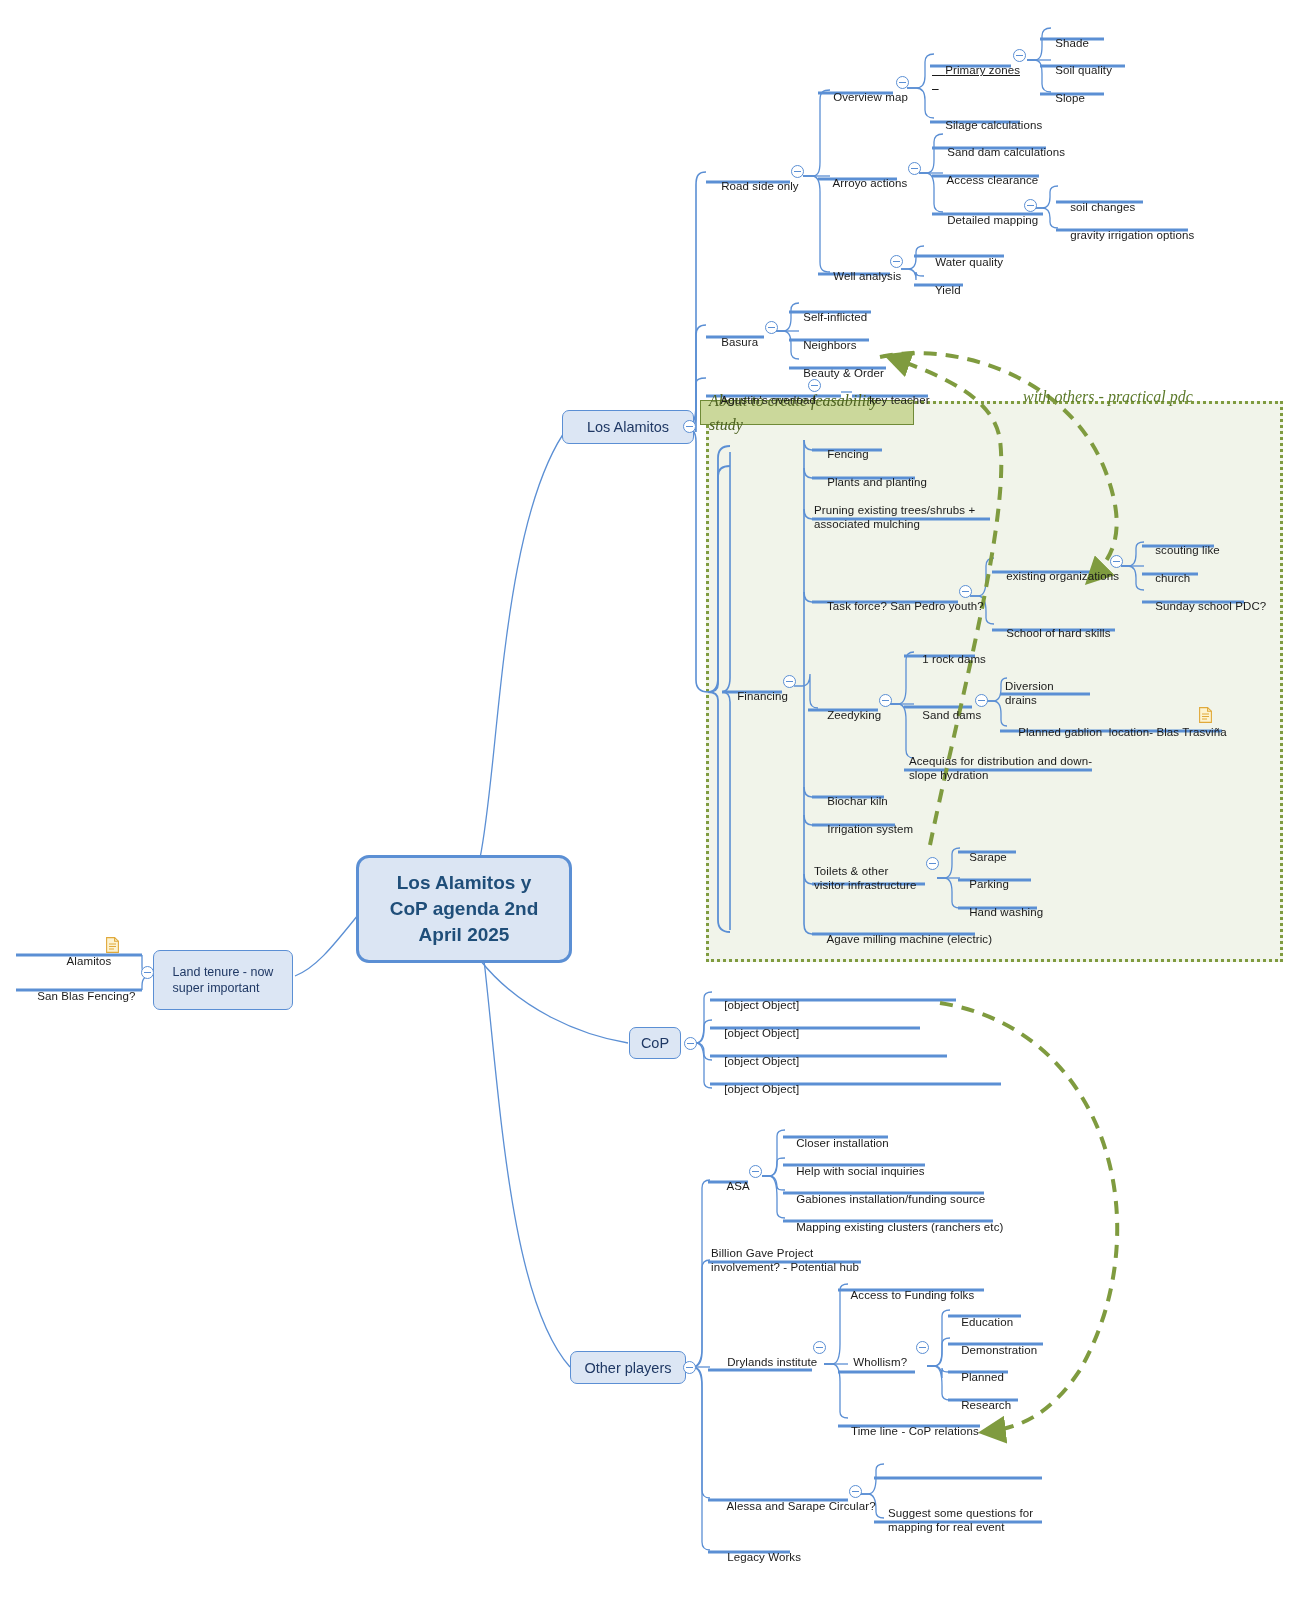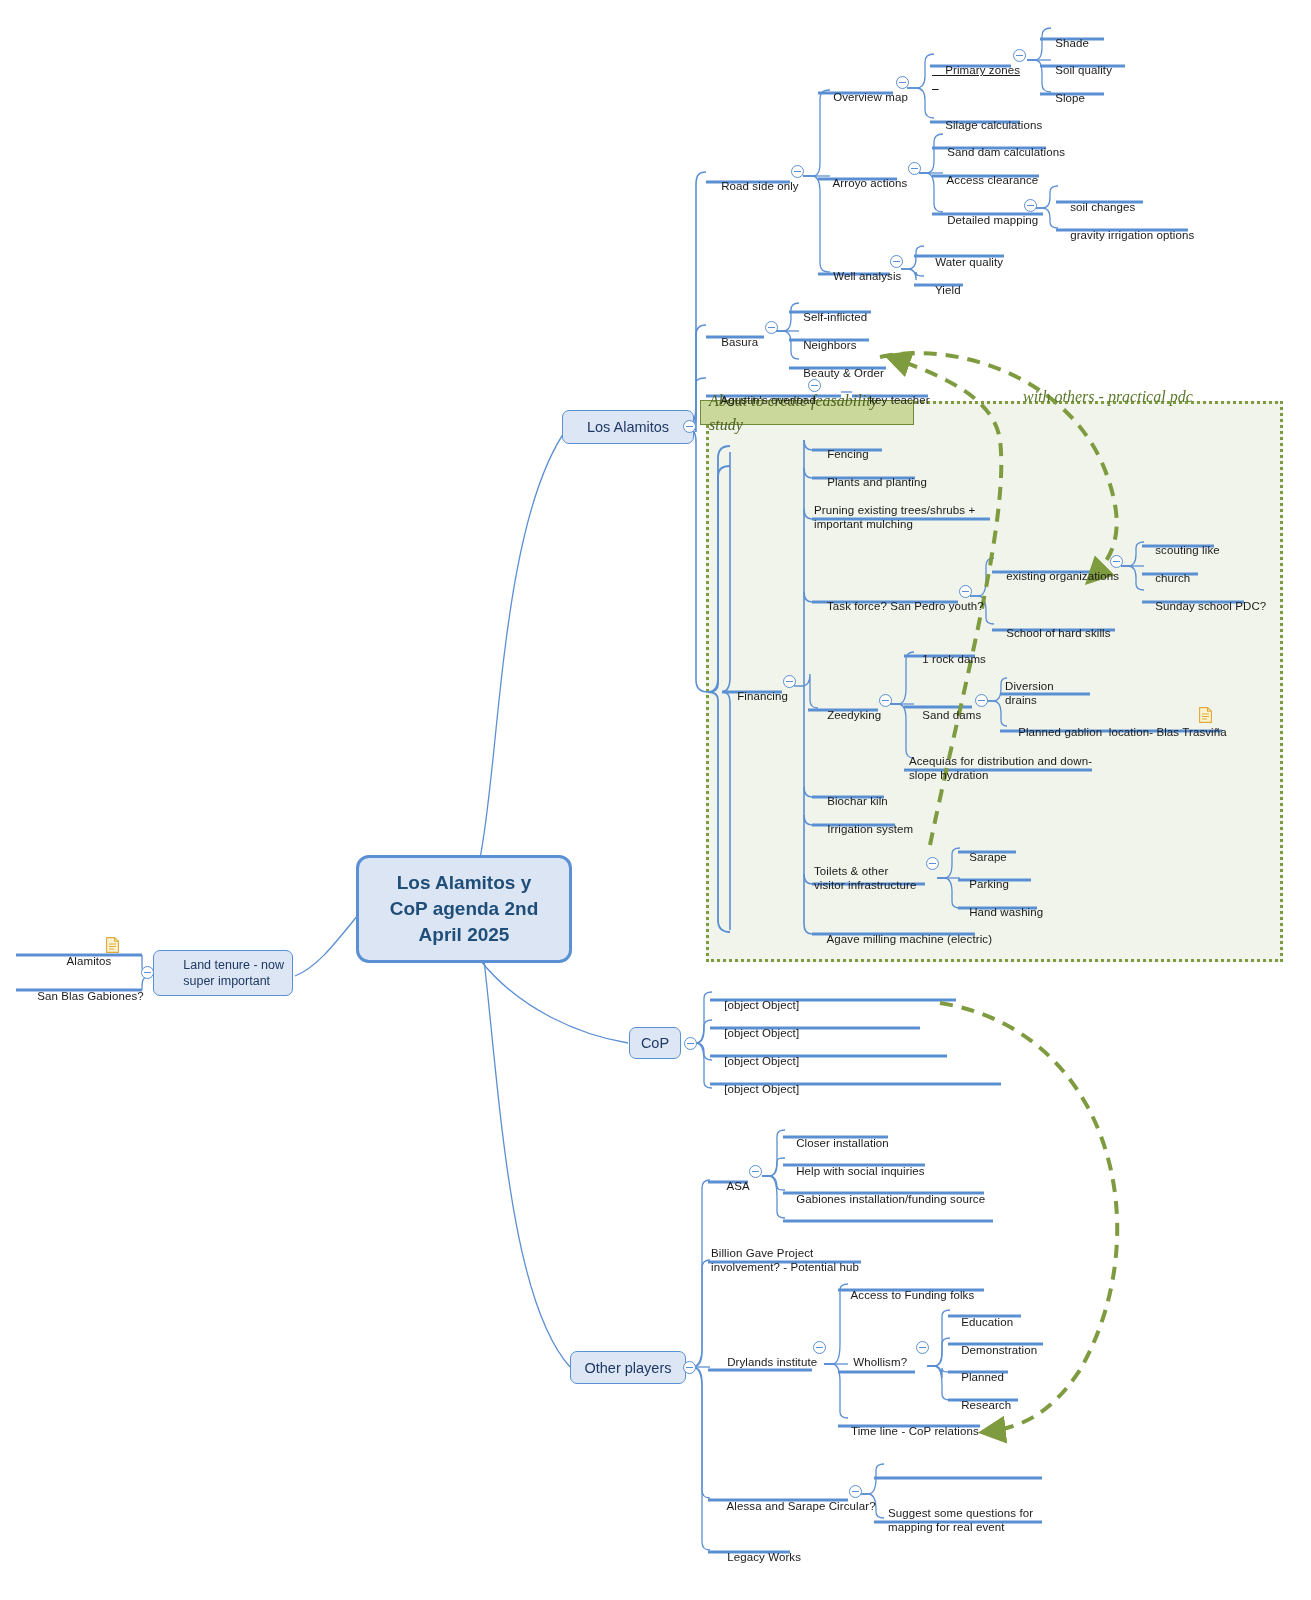--- a/index.html
+++ b/index.html
@@ -429,21 +429,21 @@
     <span style="white-space:pre-line;">Los Alamitos y
 CoP agenda 2nd
 April 2025</span>
   </div>
 
   <div class="pill" style="left:562px; top:410px; width:132px; height:34px;">
     <span>Los Alamitos</span>
   </div>
   <div class="handle" style="left:683px; top:420px;"></div>
 
-  <div class="pill small" style="left:153px; top:950px; width:140px; height:46px;justify-content:flex-end;">
+  <div class="pill small" style="left:153px; top:950px; width:140px; height:60px;">
     <span style="white-space:pre-line; text-align:left; padding:0 8px;">Land tenure - now
 super important</span>
   </div>
   <div class="handle" style="left:141px; top:966px;"></div>
 
   <div class="pill" style="left:629px; top:1027px; width:52px; height:32px;">
     <span>CoP</span>
   </div>
   <div class="handle" style="left:684px; top:1037px;"></div>
 
@@ -466,21 +466,21 @@
   <svg class="note-icon" style="left:106px; top:937px;" viewBox="0 0 13 16">
     <path d="M0.6 0.6 H8.6 L12.4 4.2 V15.4 H0.6 Z" fill="#fdf3d0" stroke="#e0a93b" stroke-width="1.1"></path>
     <path d="M8.6 0.6 V4.2 H12.4" fill="none" stroke="#e0a93b" stroke-width="1.1"></path>
     <g stroke="#e0a93b" stroke-width="1">
         <line x1="3" y1="7" x2="10" y2="7"></line>
         <line x1="3" y1="9.5" x2="10" y2="9.5"></line>
         <line x1="3" y1="12" x2="8" y2="12"></line>
       </g>
   </svg>
   <div class="topic" style="left:24px; top:975px;">
-    <span>San Blas Gabiones?</span>
+    <span>San Blas Fencing?</span>
   </div>
 
   <div class="topic" style="left:708px; top:165px;">
     <span>Road side only</span>
   </div>
   <div class="handle" style="left:791px; top:165px;"></div>
 
   <div class="topic" style="left:820px; top:76px;">
     <span>Overview map</span>
   </div>
@@ -562,21 +562,21 @@
   </div>
 
   <div class="topic" style="left:814px; top:433px;">
     <span>Fencing</span>
   </div>
   <div class="topic" style="left:814px; top:461px;">
     <span>Plants and planting</span>
   </div>
   <div class="topic wrap" style="left:814px; top:489px; width:190px; white-space:pre-line;">
     <span>Pruning existing trees/shrubs +
-important mulching</span>
+associated mulching</span>
   </div>
   <div class="topic" style="left:814px; top:585px;">
     <span>Task force? San Pedro youth?</span>
   </div>
   <div class="handle" style="left:959px; top:585px;"></div>
 
   <div class="topic" style="left:993px; top:555px;">
     <span>existing organizations</span>
   </div>
   <div class="handle" style="left:1110px; top:555px;"></div>
@@ -676,20 +676,23 @@
   <div class="handle" style="left:749px; top:1165px;"></div>
   <div class="topic" style="left:783px; top:1122px;">
     <span>Closer installation</span>
   </div>
   <div class="topic" style="left:783px; top:1150px;">
     <span>Help with social inquiries</span>
   </div>
   <div class="topic" style="left:783px; top:1178px;">
     <span>Gabiones installation/funding source</span>
   </div>
+  <div class="topic" style="left:783px; top:1206px;">
+    <span>Mapping existing clusters (ranchers etc)</span>
+  </div>
 
   <div class="topic wrap" style="left:711px; top:1232px; width:200px; white-space:pre-line;">
     <span>Billion Gave Project
 involvement? - Potential hub</span>
   </div>
 
   <div class="topic" style="left:714px; top:1341px;">
     <span>Drylands institute</span>
   </div>
   <div class="handle" style="left:813px; top:1341px;"></div>

